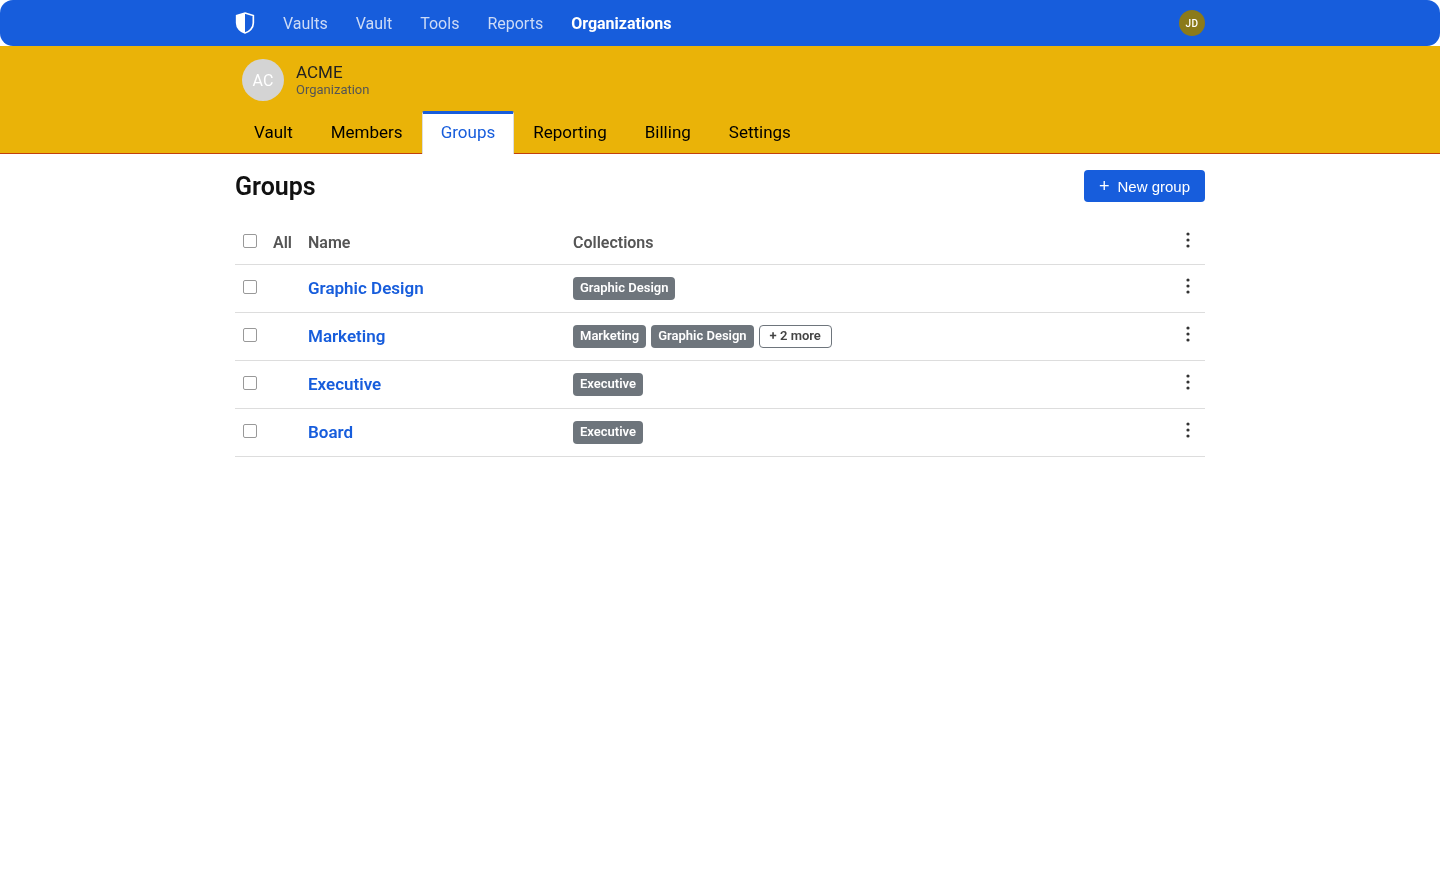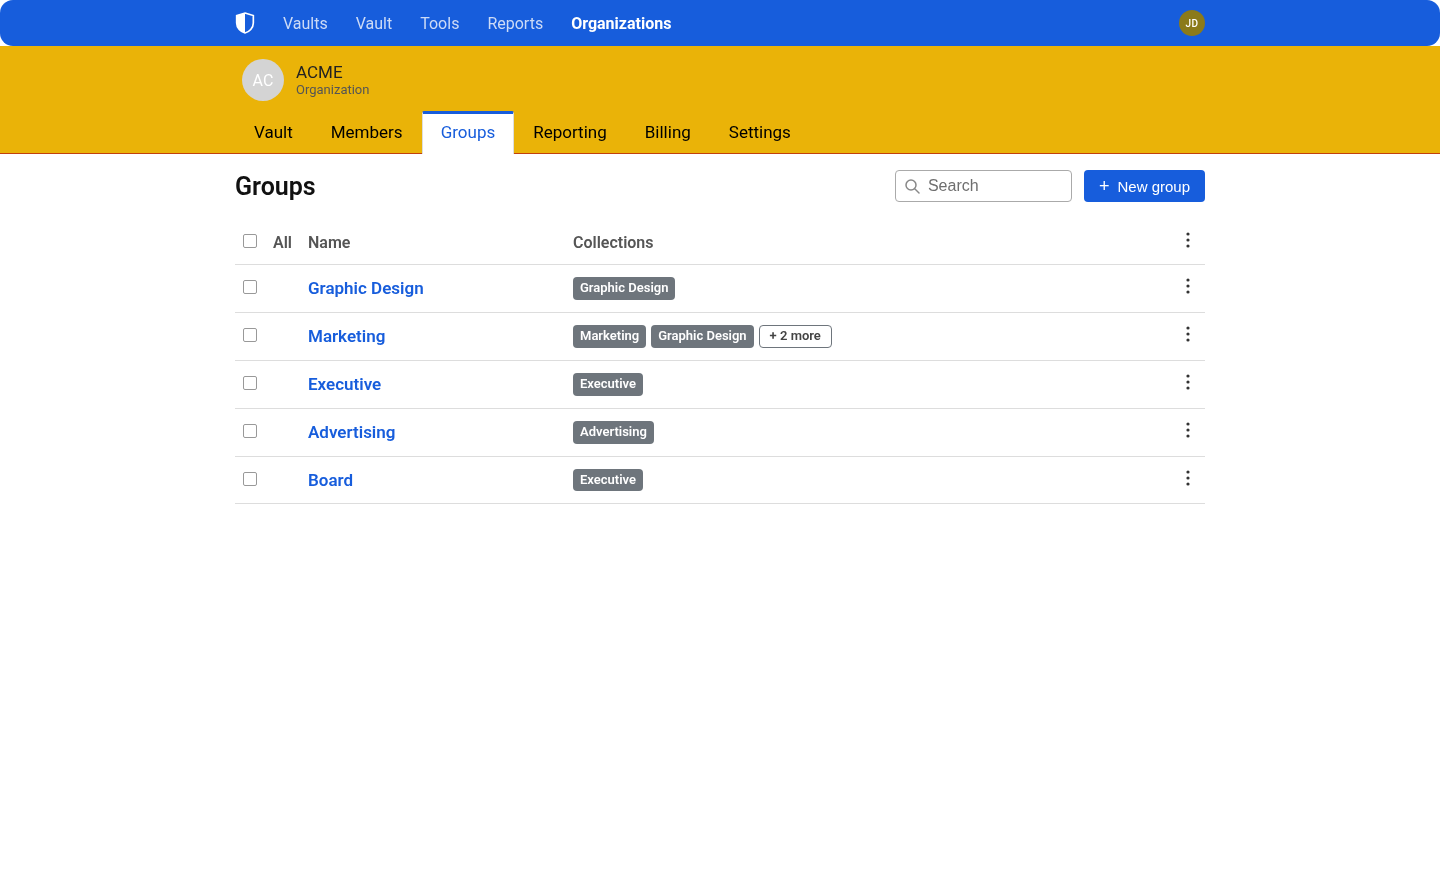--- a/index.html
+++ b/index.html
@@ -295,29 +295,20 @@
       <div class="tab">Settings</div>
     </div>
   </div>
 </div>
 
 <div class="main">
   <div class="main-inner">
     <div class="page-header">
       <h1 class="page-title">Groups</h1>
       <div class="page-actions">
-        <div class="search-wrapper">
-          <span class="search-icon">
-            <svg width="16" height="16" viewBox="0 0 16 16" fill="none">
-              <circle cx="7" cy="7" r="5" stroke="#888" stroke-width="1.5"></circle>
-              <line x1="11" y1="11" x2="15" y2="15" stroke="#888" stroke-width="1.5" stroke-linecap="round"></line>
-            </svg>
-          </span>
-          <input class="search-input" placeholder="Search" style="">
-        </div>
         <button class="new-group-btn">
           <span class="plus-icon">+</span>
           <span>New group</span>
         </button>
       </div>
     </div>
 
     <table class="groups-table">
       <thead>
         <tr>
@@ -372,33 +363,20 @@
                 <svg width="4" height="16" viewBox="0 0 4 16">
                   <circle cx="2" cy="2" r="1.6" fill="#333"></circle>
                   <circle cx="2" cy="8" r="1.6" fill="#333"></circle>
                   <circle cx="2" cy="14" r="1.6" fill="#333"></circle>
                 </svg>
               </span></td>
           </tr>
           <tr>
             <td class="col-check"><span class="checkbox"></span></td>
             <td class="col-all"></td>
-            <td class="col-name"><span class="group-link">Advertising</span></td>
-            <td class="col-collections"><span class="badge">Advertising</span></td>
-            <td class="col-more"><span class="more-btn">
-                <svg width="4" height="16" viewBox="0 0 4 16">
-                  <circle cx="2" cy="2" r="1.6" fill="#333"></circle>
-                  <circle cx="2" cy="8" r="1.6" fill="#333"></circle>
-                  <circle cx="2" cy="14" r="1.6" fill="#333"></circle>
-                </svg>
-              </span></td>
-          </tr>
-          <tr>
-            <td class="col-check"><span class="checkbox"></span></td>
-            <td class="col-all"></td>
             <td class="col-name"><span class="group-link">Board</span></td>
             <td class="col-collections"><span class="badge">Executive</span></td>
             <td class="col-more"><span class="more-btn">
                 <svg width="4" height="16" viewBox="0 0 4 16">
                   <circle cx="2" cy="2" r="1.6" fill="#333"></circle>
                   <circle cx="2" cy="8" r="1.6" fill="#333"></circle>
                   <circle cx="2" cy="14" r="1.6" fill="#333"></circle>
                 </svg>
               </span></td>
           </tr>

